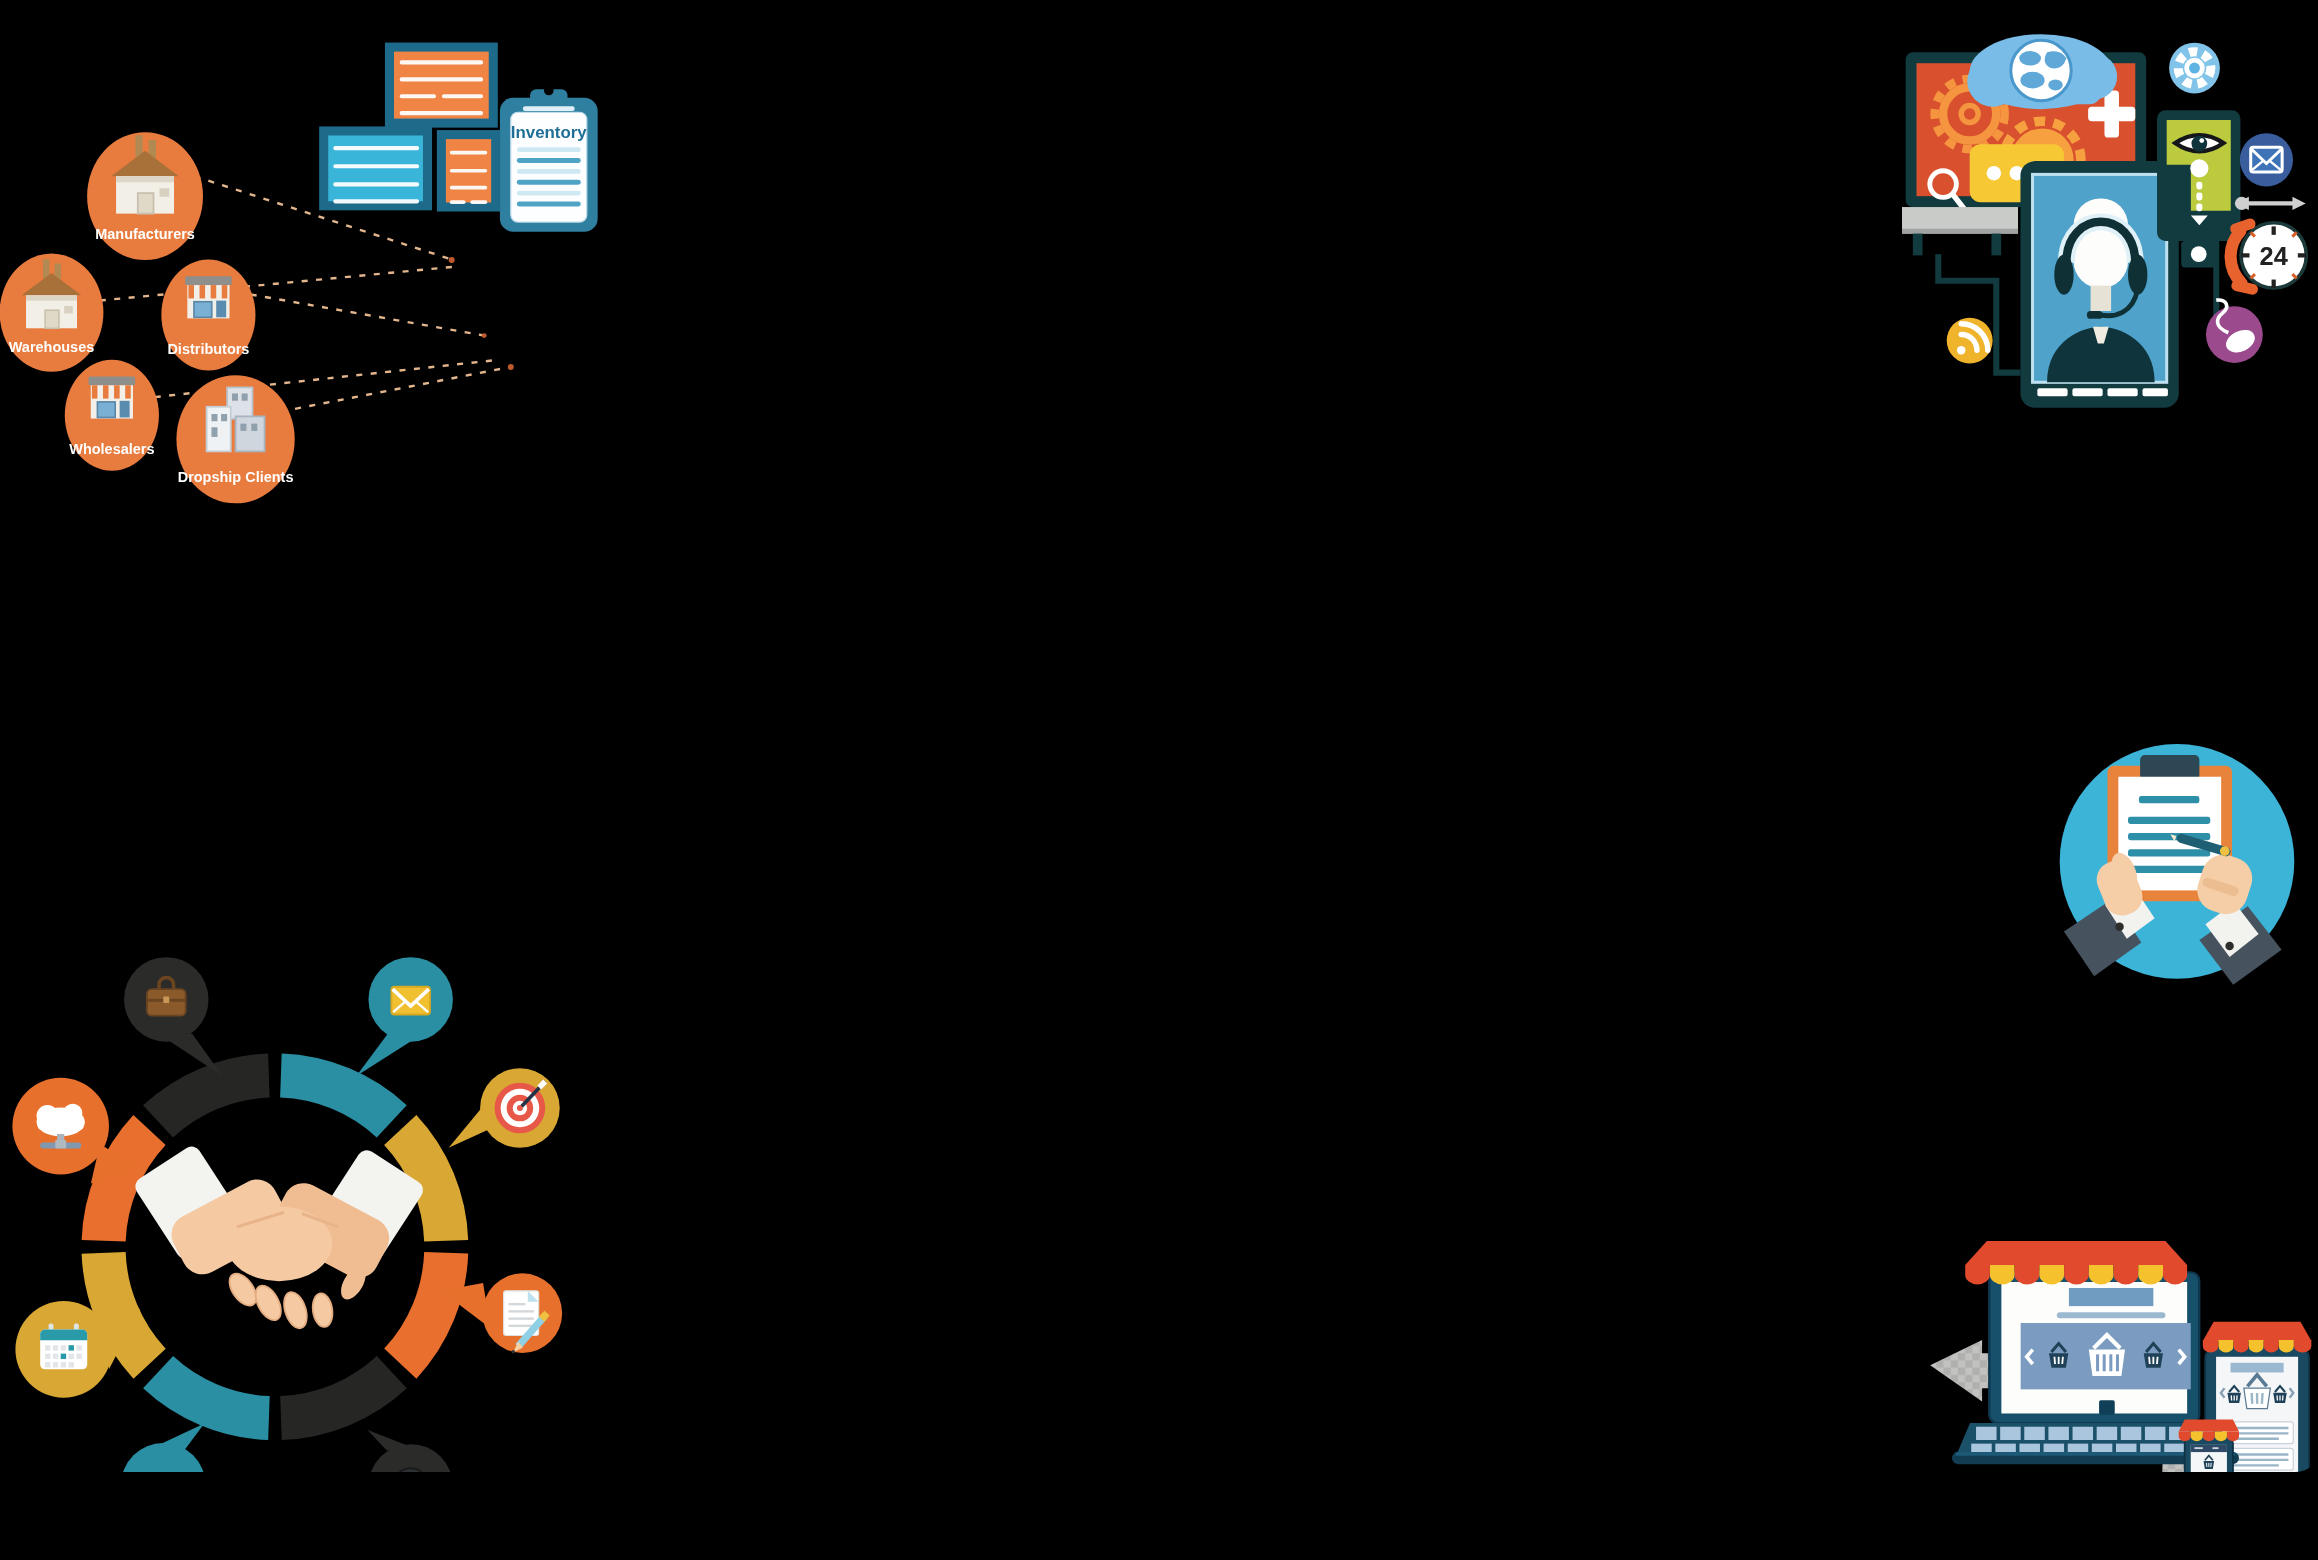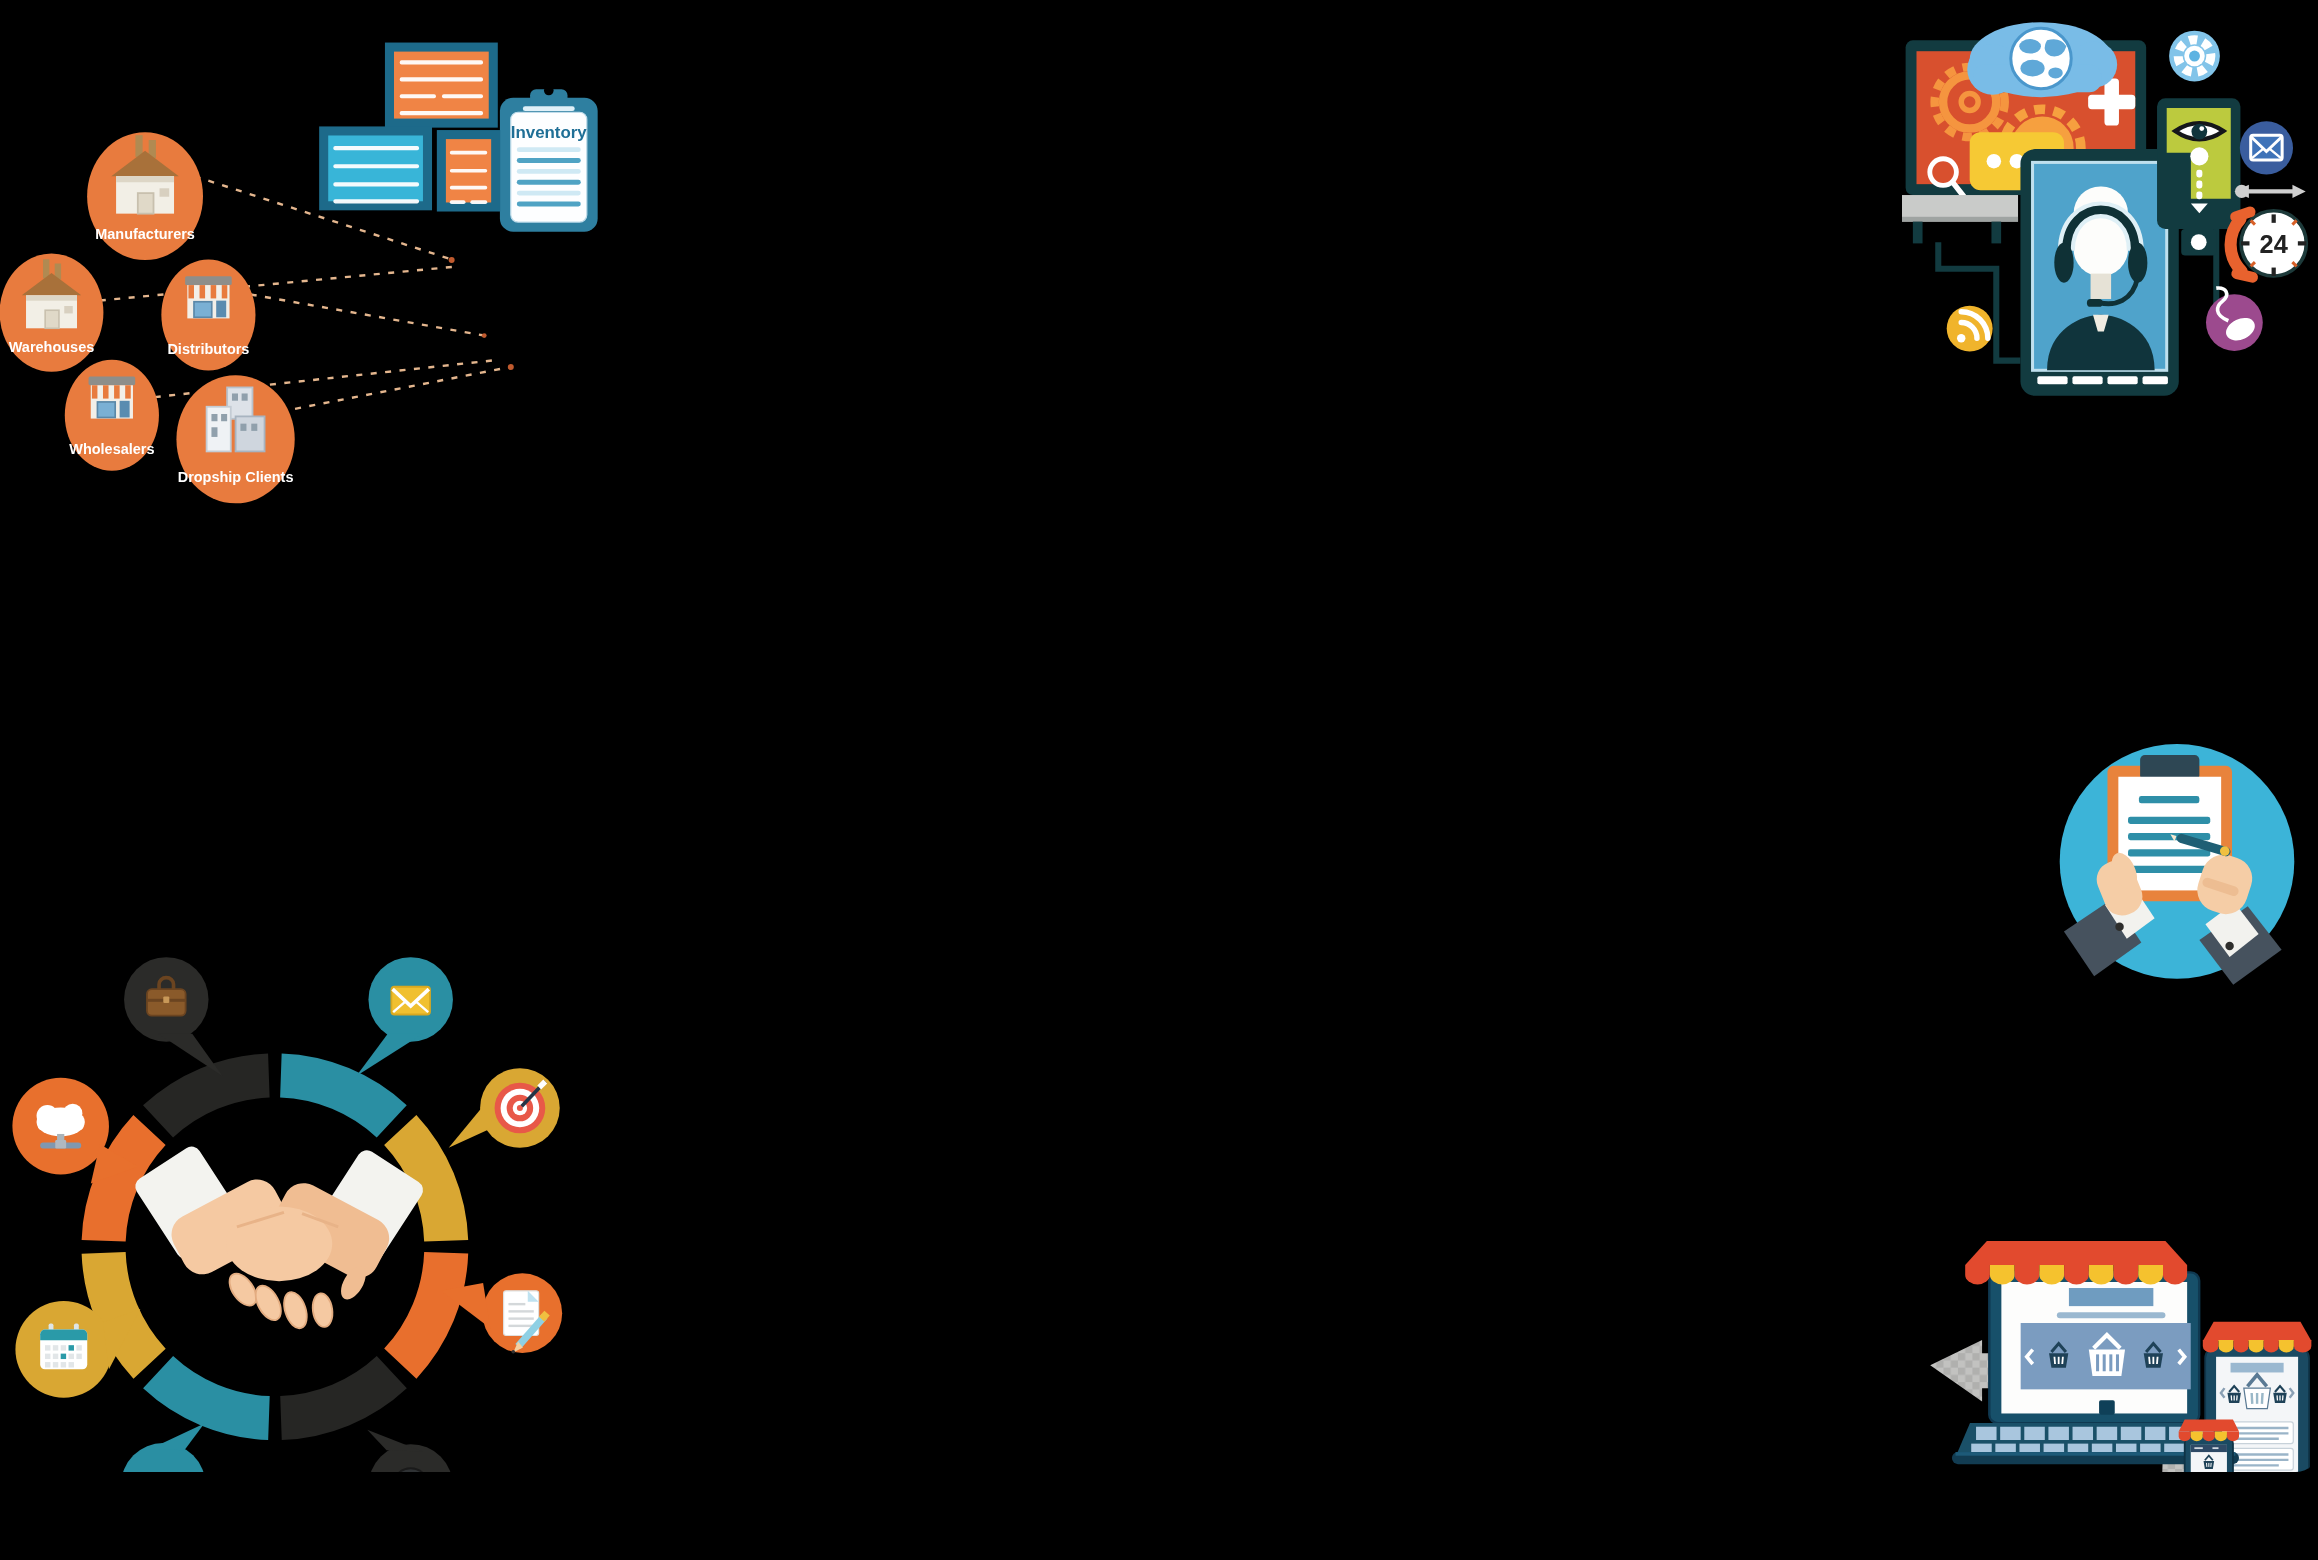--- a/index.html
+++ b/index.html
@@ -127,21 +127,21 @@
       <use href="#bldg-city" transform="translate(390,706)"></use>
 
       <text x="240" y="396" class="nlabel">Manufacturers</text>
       <text x="85" y="584" class="nlabel">Warehouses</text>
       <text x="345" y="586" class="nlabel">Distributors</text>
       <text x="185" y="752" class="nlabel">Wholesalers</text>
       <text x="390" y="798" class="nlabel" font-size="23">Dropship Clients</text>
     </svg>
   </div>
 
-  <div class="illo" style="left:1902px;top:4px;width:417px;height:399px">
+  <div class="illo" style="left:1902px;top:16px;width:417px;height:399px">
     <svg viewBox="0 0 690 660">
 
       <g stroke="#123b40" stroke-width="10" fill="none">
         <path d="M233,148 v20 h42 v28"></path>
         <path d="M60,394 v44 h96 v152 h40"></path>
         <path d="M520,372 v150"></path>
       </g>
       <rect x="262" y="196" width="24" height="16" fill="#123b40"></rect>
 
       <g>

